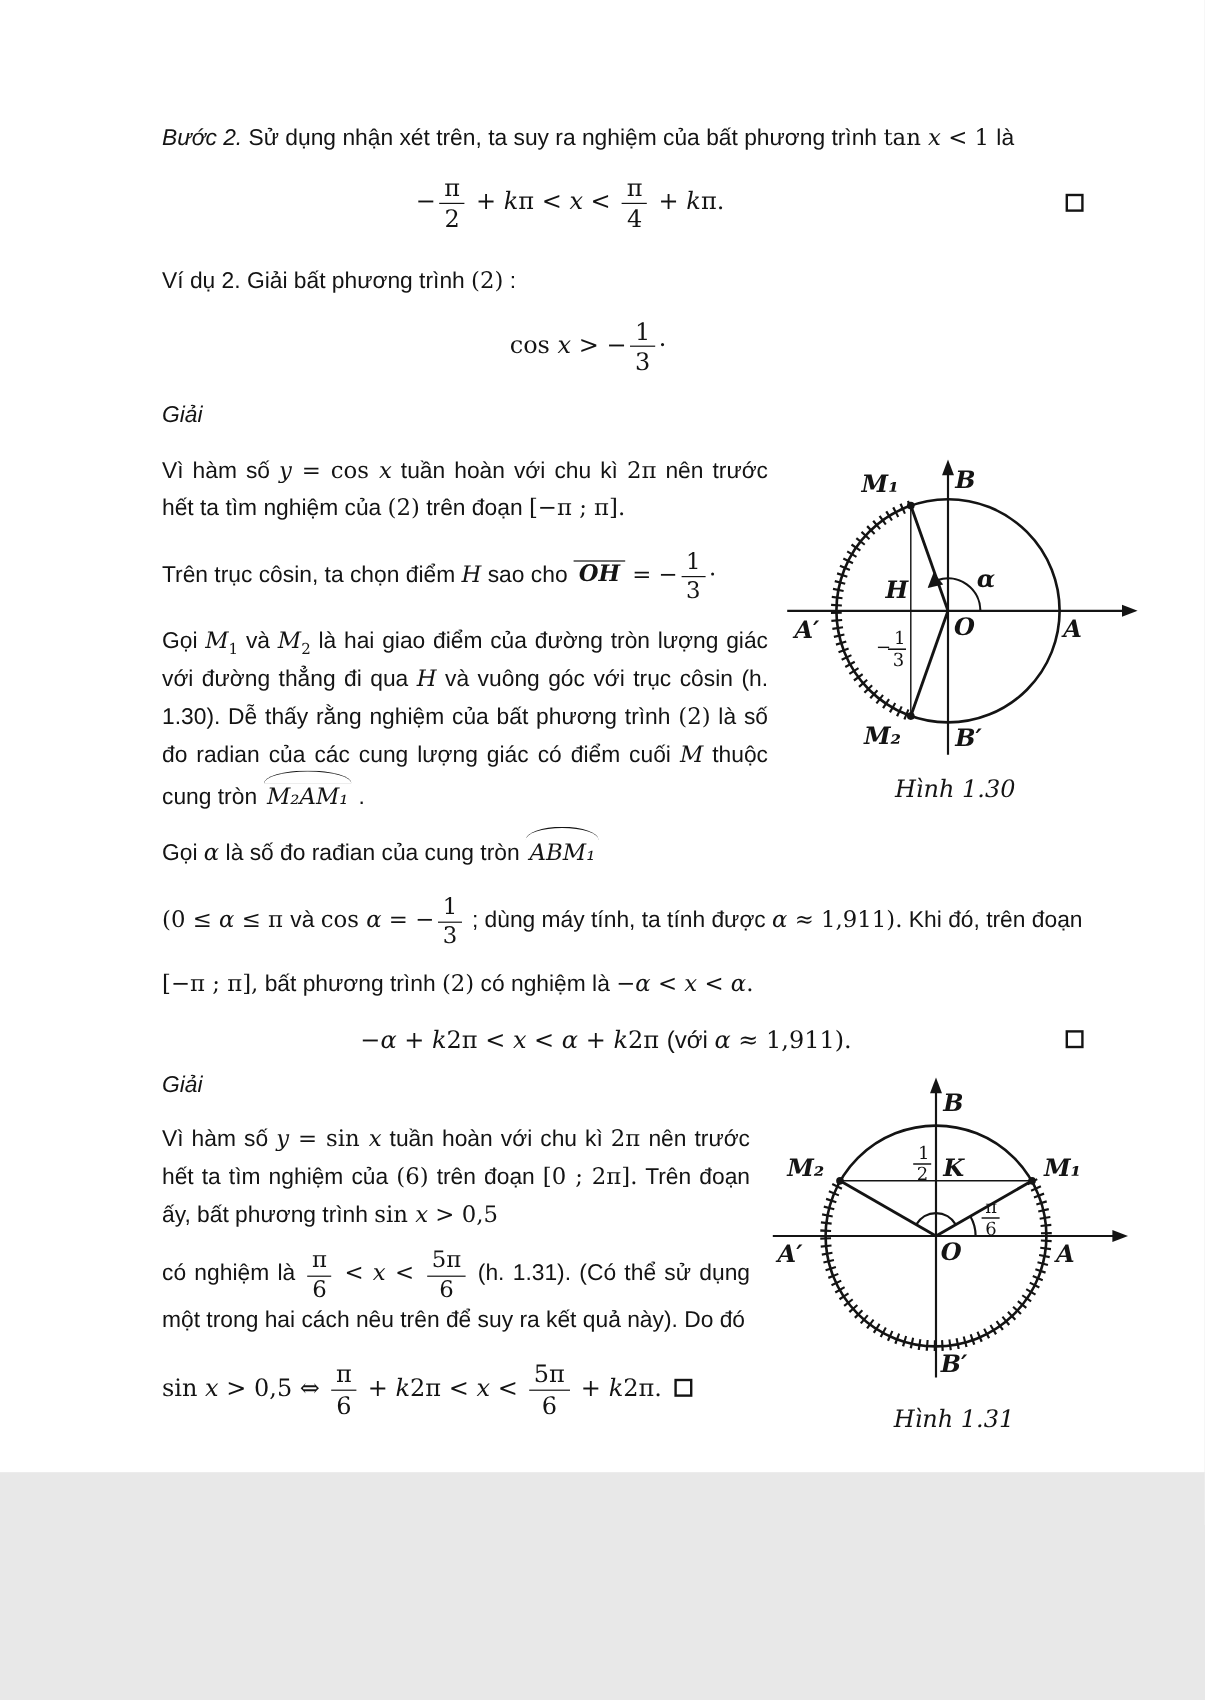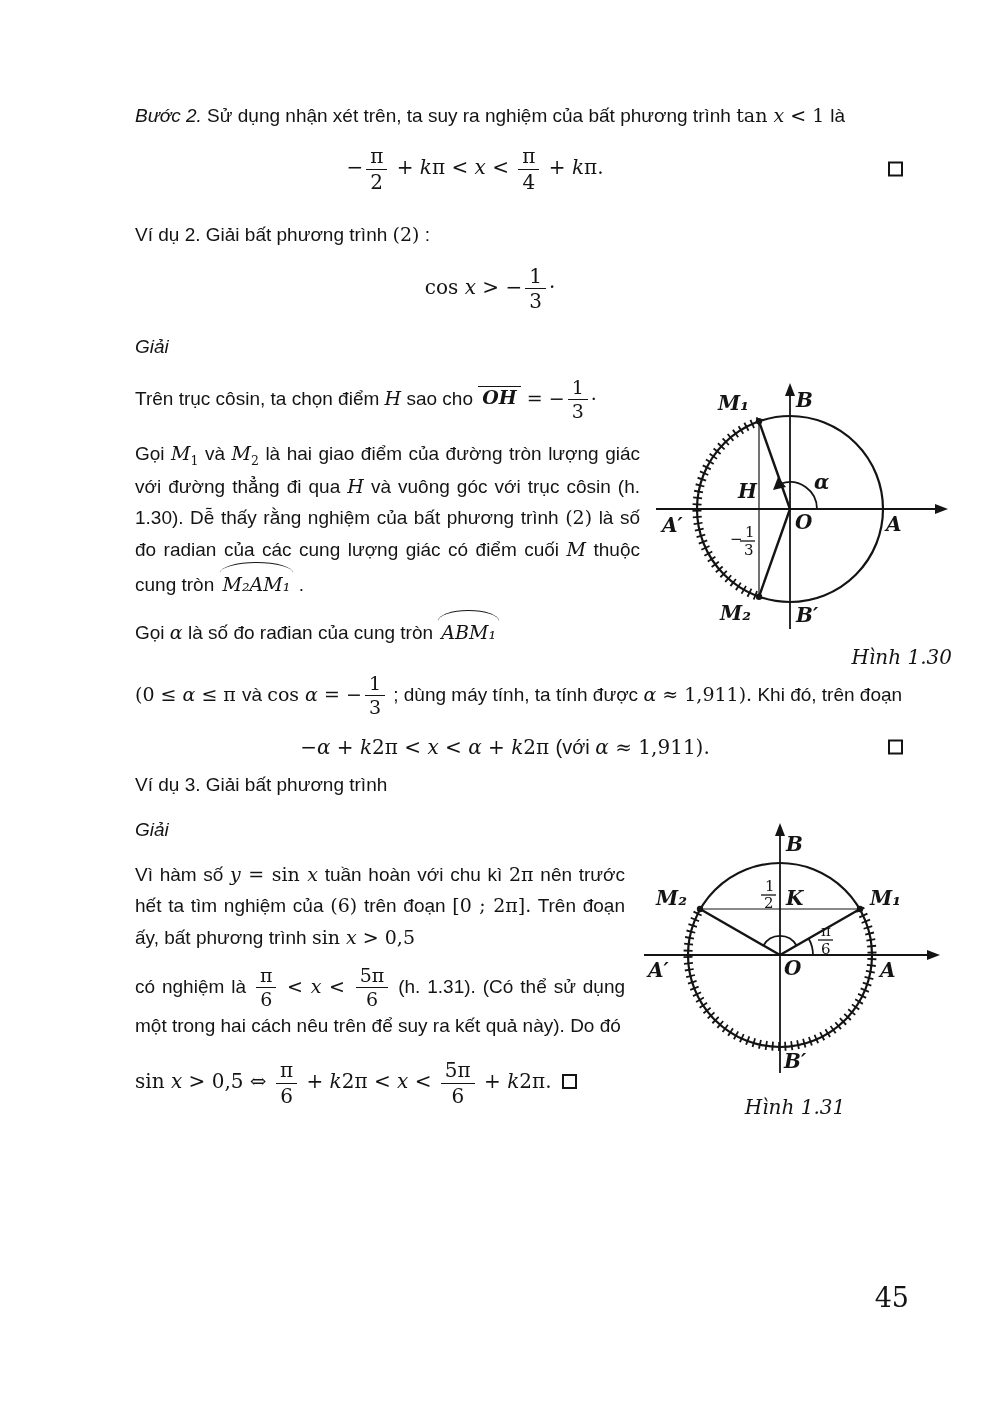--- a/index.html
+++ b/index.html
@@ -1,18 +1,18 @@
 <!DOCTYPE html>
 <html><head>
 <meta charset="utf-8">
 <style>
   html,body{margin:0;padding:0;background:#e8e8e8;}
   .page{
     position:relative;
-    width:1004px;height:1417px;
+    width:1004px;height:1227px;
     background:#ffffff;
     color:#141414;
     font-family:"Liberation Sans",sans-serif;
     font-size:19px;
     box-sizing:border-box;
     padding:100px 99px 0 135px;
     overflow:hidden;
     margin:0 auto;
   }
   .para{margin:0 0 14px;line-height:1.6;}
@@ -37,21 +37,21 @@
   .qed-abs{position:absolute;right:2px;top:50%;transform:translateY(-50%);}
   .qed-inline{vertical-align:-1px;margin-left:10px;}
   .eqnum{position:absolute;right:2px;top:2px;font-family:"DejaVu Serif","Liberation Serif",serif;}
   .rowA,.rowB{display:flex;align-items:flex-start;}
   .rowA .colText{width:505px;flex:0 0 505px;}
   .rowA .colFig{margin-left:auto;margin-right:-47px;width:312px;flex:0 0 312px;}
   .rowB .colText{width:490px;flex:0 0 490px;}
   .rowB .colFig{margin-left:auto;margin-right:-55px;width:330px;flex:0 0 330px;}
   figure{margin:0;text-align:center;}
   figcaption{font-family:"DejaVu Serif","Liberation Serif",serif;font-style:italic;font-size:20px;margin-top:12px;}
-  .fig130 figcaption{margin-top:10px;text-align:right;}
+  .fig130 figcaption{margin-top:10px;}
   svg{display:block;margin:0 auto;}
   svg .ax{stroke:#141414;stroke-width:1.8;}
   svg .circ{fill:none;stroke:#141414;stroke-width:2.2;}
   svg .hatch{fill:none;stroke:#141414;stroke-width:9;stroke-dasharray:1.8 4.6;}
   svg .chord{stroke:#141414;stroke-width:1.2;}
   svg .rad{stroke:#141414;stroke-width:2.4;}
   svg .ang{fill:none;stroke:#141414;stroke-width:1.8;}
   svg .arrow{fill:#141414;}
   svg .dot{fill:#141414;}
   svg text{fill:#141414;font-family:"DejaVu Serif","Liberation Serif",serif;}
@@ -80,20 +80,21 @@
   <p class="para" style="margin-top:26px;"><span class="tb">Ví dụ 2.</span><span class="tn">  Giải bất phương trình </span><span class="tr">(2)</span><span class="tn"> :</span></p>
 
   <div class="formula f2pad">
     <span><span class="tr">cos </span><span class="tm">x</span><span class="tr"> &gt; −</span><span class="frac"><span class="fn">1</span><span class="fd">3</span></span><span class="tr">·</span></span>
   </div>
 
   <p class="para ti">Giải</p>
 
   <div class="rowA">
     <div class="colText">
+      <p class="para just" style="margin-bottom:18px;"><span class="tn">Vì hàm số </span><span class="tm">y</span><span class="tr"> = cos </span><span class="tm">x</span><span class="tn">  tuần hoàn với chu kì </span><span class="tr">2π</span><span class="tn"> nên trước hết ta tìm nghiệm của </span><span class="tr">(2)</span><span class="tn"> trên đoạn </span><span class="tr">[−π ; π].</span></p>
       <p class="para just" style="margin-bottom:16px;"><span class="tn">Trên trục côsin, ta chọn điểm </span><span class="tm">H</span><span class="tn"> sao cho </span><span class="tbar">OH</span><span class="tr"> = −</span><span class="frac"><span class="fn">1</span><span class="fd">3</span></span><span class="tr">·</span></p>
       <p class="para just" style="margin-bottom:12px;"><span class="tn">Gọi </span><span class="tm">M</span><span class="tr tsub">1</span><span class="tn"> và </span><span class="tm">M</span><span class="tr tsub">2</span><span class="tn"> là hai giao điểm của đường tròn lượng giác với đường thẳng đi qua </span><span class="tm">H</span><span class="tn"> và vuông góc với trục côsin (h. 1.30). Dễ thấy rằng nghiệm của bất phương trình </span><span class="tr">(2)</span><span class="tn"> là số đo radian của các cung lượng giác có điểm cuối </span><span class="tm">M</span><span class="tn"> thuộc cung tròn </span><span class="tarc">M₂AM₁</span><span class="tn"> .</span></p>
       <p class="para just"><span class="tn">Gọi </span><span class="tm">α</span><span class="tn"> là số đo rađian của cung tròn </span><span class="tarc">ABM₁</span></p>
     </div>
     <figure class="colFig fig130">
       <svg viewBox="0 0 312 258" width="312" height="258">
 
         <line class="ax" x1="16" y1="132" x2="298" y2="132"></line>
         <polygon class="arrow" points="308,132 295,127 295,137"></polygon>
         <line class="ax" x1="150" y1="252" x2="150" y2="16"></line>
@@ -125,27 +126,27 @@
         <text class="frlbl" x="90" y="167">−</text>
         <text class="frlbl" x="105" y="160">1</text>
         <line class="frbar" x1="100" y1="164" x2="115" y2="164"></line>
         <text class="frlbl" x="104" y="178">3</text>
       </svg>
       <figcaption>Hình 1.30</figcaption>
     </figure>
   </div>
 
   <p class="para just" style="margin-top:4px;"><span class="tr">(0 ≤ </span><span class="tm">α</span><span class="tr"> ≤ π </span><span class="tn">và </span><span class="tr">cos </span><span class="tm">α</span><span class="tr"> = −</span><span class="frac"><span class="fn">1</span><span class="fd">3</span></span><span class="tn"> ; dùng máy tính, ta tính được </span><span class="tm">α</span><span class="tr"> ≈ 1,911).</span><span class="tn"> Khi đó, trên đoạn</span></p>
+  <p class="para just"><span class="tr">[−π ; π],</span><span class="tn"> bất phương trình </span><span class="tr">(2)</span><span class="tn"> có nghiệm là </span><span class="tr">−</span><span class="tm">α</span><span class="tr"> &lt; </span><span class="tm">x</span><span class="tr"> &lt; </span><span class="tm">α</span><span class="tr">.</span></p>
 
   <div class="formula f3pad" style="margin-top:6px;margin-bottom:8px;">
     <span><span class="tr">−</span><span class="tm">α</span><span class="tr"> + </span><span class="tm">k</span><span class="tr">2π &lt; </span><span class="tm">x</span><span class="tr">  &lt; </span><span class="tm">α</span><span class="tr"> + </span><span class="tm">k</span><span class="tr">2π </span><span class="tn">(với </span><span class="tm">α</span><span class="tr"> ≈ 1,911).</span></span>
     <span class="qedbox qed-abs"></span>
   </div>
 
-  <p class="para"><span class="tb">Ví dụ 3</span><span class="tn">. Giải bất phương trình</span></p>
 
 
   <div class="rowB">
     <div class="colText">
       <p class="para ti">Giải</p>
       <p class="para just" style="margin-bottom:12px;"><span class="tn">Vì hàm số </span><span class="tm">y</span><span class="tr"> = sin </span><span class="tm">x</span><span class="tn">  tuần hoàn với chu kì </span><span class="tr">2π</span><span class="tn"> nên trước hết ta tìm nghiệm của </span><span class="tr">(6)</span><span class="tn"> trên đoạn </span><span class="tr">[0 ; 2π].</span><span class="tn"> Trên đoạn ấy, bất phương trình </span><span class="tr">sin </span><span class="tm">x</span><span class="tr"> &gt; 0,5</span></p>
       <p class="para just" style="margin-bottom:10px;"><span class="tn">có nghiệm là </span><span class="frac"><span class="fn">π</span><span class="fd">6</span></span><span class="tr"> &lt; </span><span class="tm">x</span><span class="tr"> &lt; </span><span class="frac"><span class="fn">5π</span><span class="fd">6</span></span><span class="tn"> (h. 1.31). (Có thể sử dụng một trong hai cách nêu trên để suy ra kết quả này). Do đó</span></p>
       <p class="para lb3"><span class="tr">sin </span><span class="tm">x</span><span class="tr"> &gt; 0,5 ⇔ </span><span class="frac"><span class="fn">π</span><span class="fd">6</span></span><span class="tr"> + </span><span class="tm">k</span><span class="tr">2π &lt; </span><span class="tm">x</span><span class="tr"> &lt; </span><span class="frac"><span class="fn">5π</span><span class="fd">6</span></span><span class="tr"> + </span><span class="tm">k</span><span class="tr">2π.</span><span class="qedbox qed-inline"></span></p>
     </div>
     <figure class="colFig">

